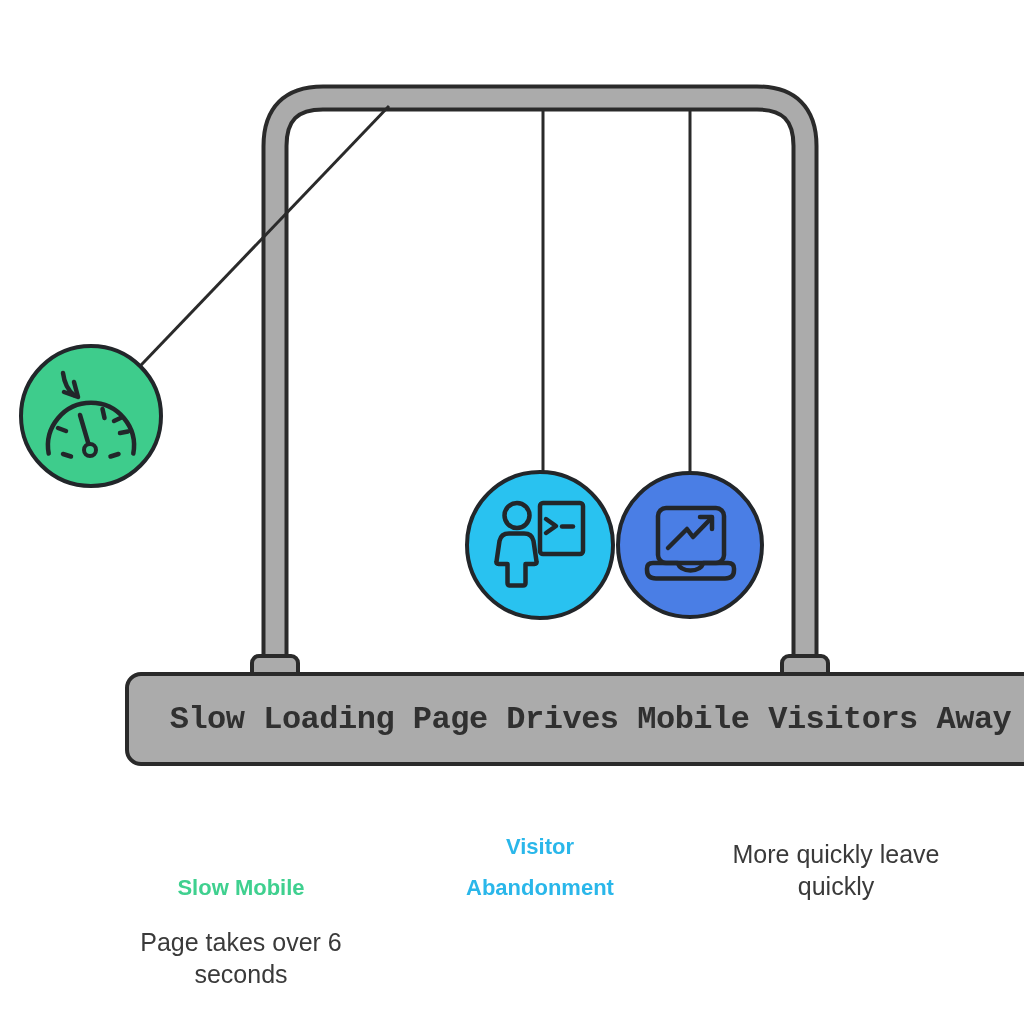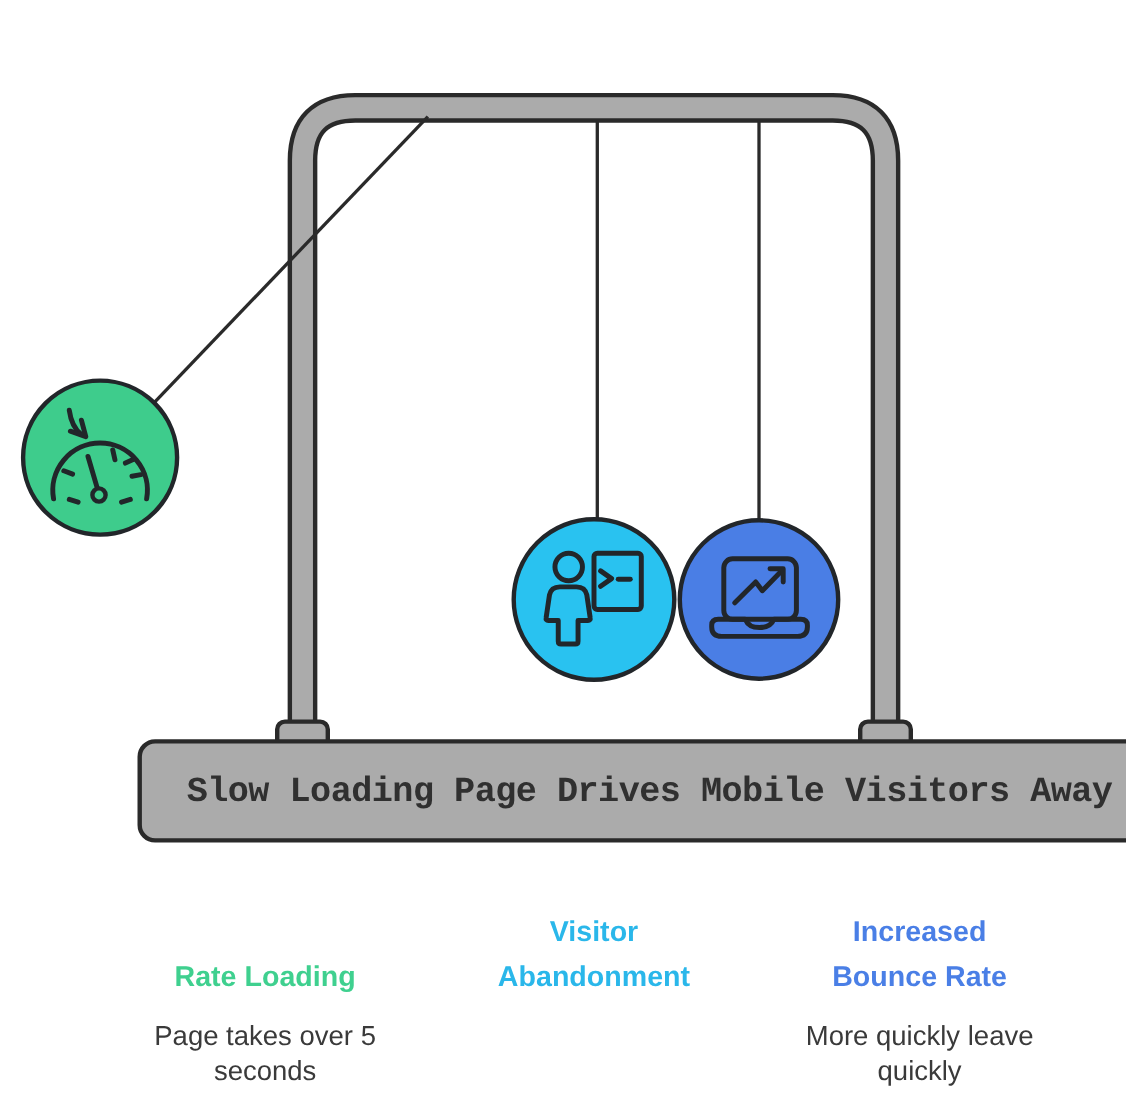--- a/index.html
+++ b/index.html
@@ -36,21 +36,21 @@
     width:280px;
     text-align:center;
   }
   .col-1 { left:101px; }
   .col-2 { left:400px; }
   .col-3 { left:696px; }
   .col-heading {
     min-height:88px;
     display:flex; align-items:flex-end; justify-content:center;
     font-weight:bold;
-    font-size:26px;
+    font-size:22px;
     line-height:41px;
   }
   .col-heading span { display:inline-block; max-width:220px; }
   .col-body {
     margin:18px auto 0;
     font-size:25px;
     line-height:32px;
     color:#3A3A3A;
     max-width:258px;
   }
@@ -109,29 +109,26 @@
     </g>
   </g>
 </svg>
 
 <div class="banner">
   <div class="banner-title">Slow Loading Page Drives Mobile Visitors Away</div>
 </div>
 
 <div class="col col-1">
   <div class="col-heading" style="color: rgb(63, 208, 143);">
-    <span>Rate Loading</span>
+    <span>Slow Mobile</span>
   </div>
-  <div class="col-body">Page takes over 5 seconds</div>
+  <div class="col-body">Page takes over 6 seconds</div>
 </div>
 
 <div class="col col-2">
   <div class="col-heading" style="color: rgb(42, 183, 234);">
     <span>Visitor Abandonment</span>
   </div>
 </div>
 
 <div class="col col-3">
-  <div class="col-heading" style="color: rgb(74, 127, 230);">
-    <span>Increased Bounce Rate</span>
-  </div>
   <div class="col-body">More quickly leave quickly</div>
 </div>
 
 </body></html>

